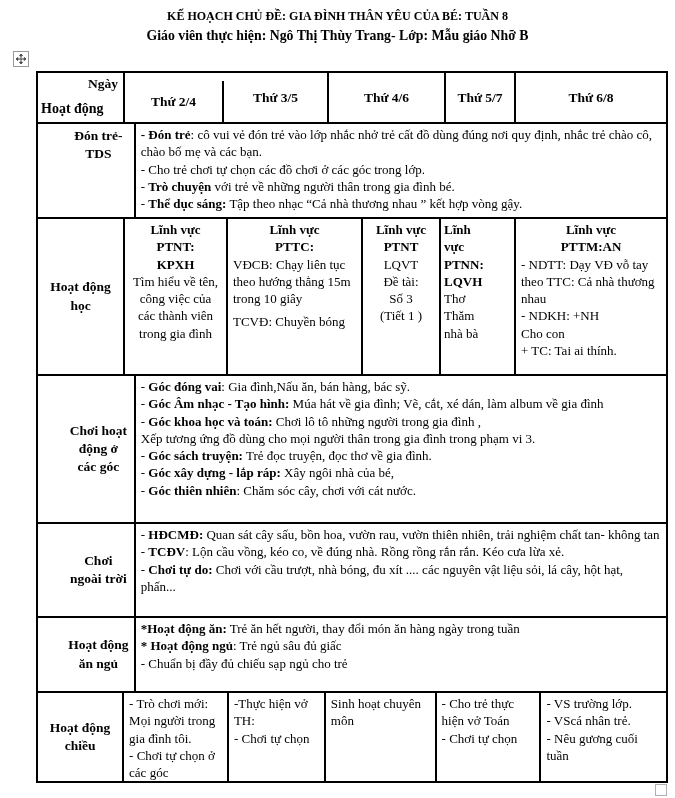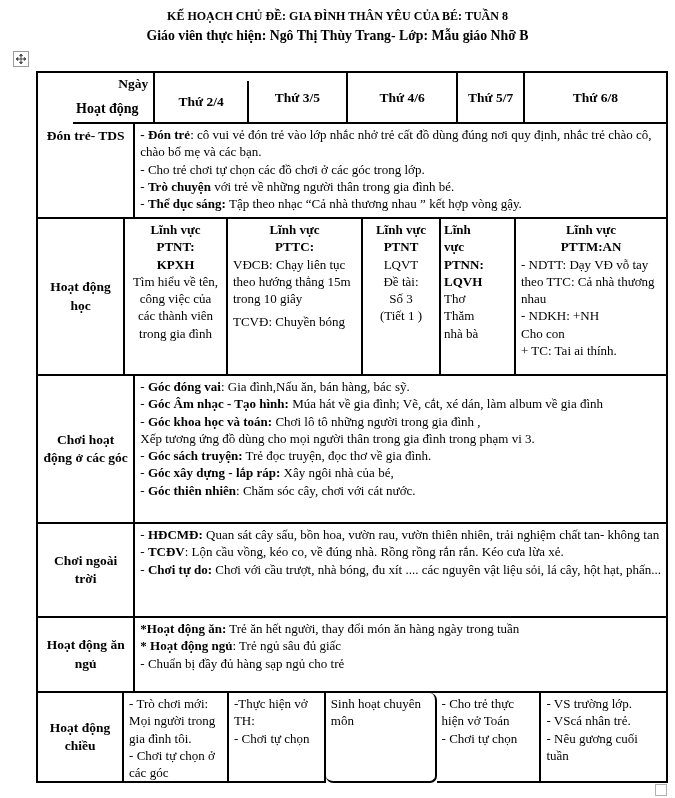--- a/index.html
+++ b/index.html
@@ -26,31 +26,31 @@
   .r-header{height:51px;} .r-dontre{height:95px;} .r-hoc{height:157px;}
   .r-goc{height:148px;} .r-ngoai{height:94px;} .r-annhu{height:75px;} .r-chieu{height:90px;}
 
   .r-header .c1{width:87px;} .r-header .c2{width:99px;margin-top:8px;} .r-header .c3{width:105px;}
   .r-header .c4{width:117px;} .r-header .c5{width:70px;} .r-header .c6{width:152px;}
 
   .r-hoc .c1{width:87px;} .r-hoc .c2{width:103px;} .r-hoc .c3{width:135px;}
   .r-hoc .c4{width:78px;} .r-hoc .c5{width:75px;} .r-hoc .c6{width:152px;}
 
   .r-chieu .c1{width:87px;} .r-chieu .c2{width:106px;} .r-chieu .c3{width:98px;}
-  .r-chieu .c4{width:112px;border-radius:7px;} .r-chieu .c5{width:106px;} .r-chieu .c6{width:128px;}
+  .r-chieu .c4{width:112px;} .r-chieu .c5{width:106px;} .r-chieu .c6{width:128px;}
 
   .cmerge{width:543px;}
-  .clabel{width:99px;}
+  .clabel{width:99px;padding-left:30px;}
 
   .rowlabel{display:flex;flex-direction:column;justify-content:center;align-items:center;
         text-align:center;font-weight:bold;font-size:13.5px;line-height:1.35;}
   .rowlabel.vtop{justify-content:flex-start;padding-top:3px;}
   .day{display:flex;align-items:center;justify-content:center;text-align:center;
         font-weight:bold;font-size:13.5px;}
-  .corner{position:relative;margin-left:35px;}
+  .corner{position:relative;}
   .corner-top{position:absolute;top:2px;right:5px;font-weight:bold;font-size:13.5px;}
   .corner-bottom{position:absolute;bottom:3px;left:3px;font-weight:bold;font-size:14px;}
   .cellc{text-align:center;}
   .chead{text-align:center;}
   .narrow{padding:2px 3px;}
 </style>
 </head>
 <body>
 
 <div class="page">
@@ -166,21 +166,21 @@
           <div class="tl"><span>- </span><span class="b">TCĐV</span><span>: Lộn cầu vồng, kéo co, về đúng nhà. Rồng rồng rắn rắn. Kéo cưa lừa xẻ.</span></div>
           <div class="tl"><span>- </span><span class="b">Chơi tự do:</span><span> Chơi với cầu trượt, nhà bóng, đu xít .... các nguyên vật liệu sỏi, lá cây, hột hạt, phấn...</span></div>
         </div>
     </div>
 
     <div class="row r-annhu">
       <div class="cell clabel rowlabel">Hoạt động ăn ngủ</div>
       <div class="cell cmerge content">
           <div class="tl"><span class="b">*Hoạt động ăn:</span><span> Trẻ ăn hết người, thay đổi món ăn hàng ngày trong tuần</span></div>
           <div class="tl"><span class="b">* Hoạt động ngủ</span><span>: Trẻ ngủ sâu đủ giấc</span></div>
-          <div class="tl"><span>- Chuẩn bị đầy đủ hàng sạp ngủ cho trẻ</span></div>
+          <div class="tl"><span>- Chuẩn bị đầy đủ chiếu sạp ngủ cho trẻ</span></div>
         </div>
     </div>
 
     <div class="row r-chieu">
       <div class="cell c1 rowlabel">Hoạt động chiều</div>
       <div class="cell c2">
           <div class="tl"><span>- Trò chơi mới: Mọi người trong gia đình tôi.</span></div>
           <div class="tl"><span> - Chơi tự chọn ở các góc</span></div>
         </div>
       <div class="cell c3">

